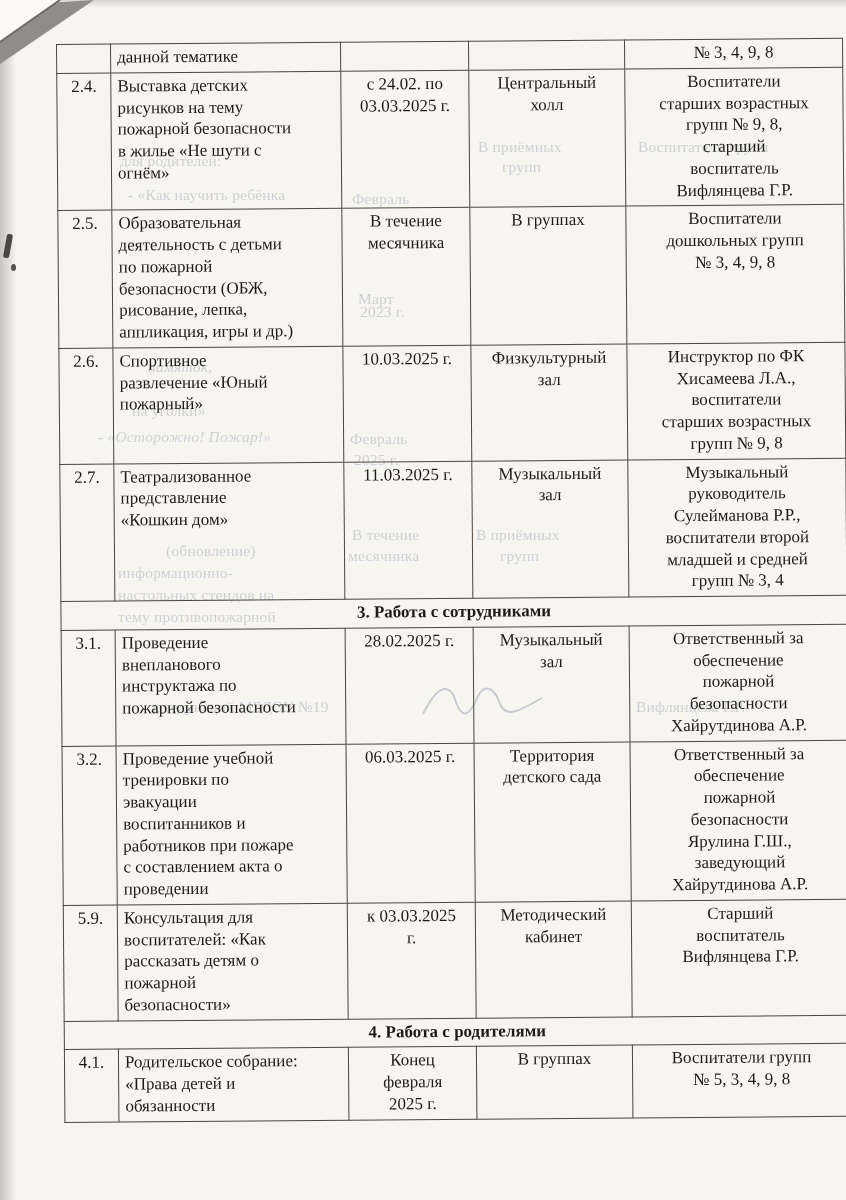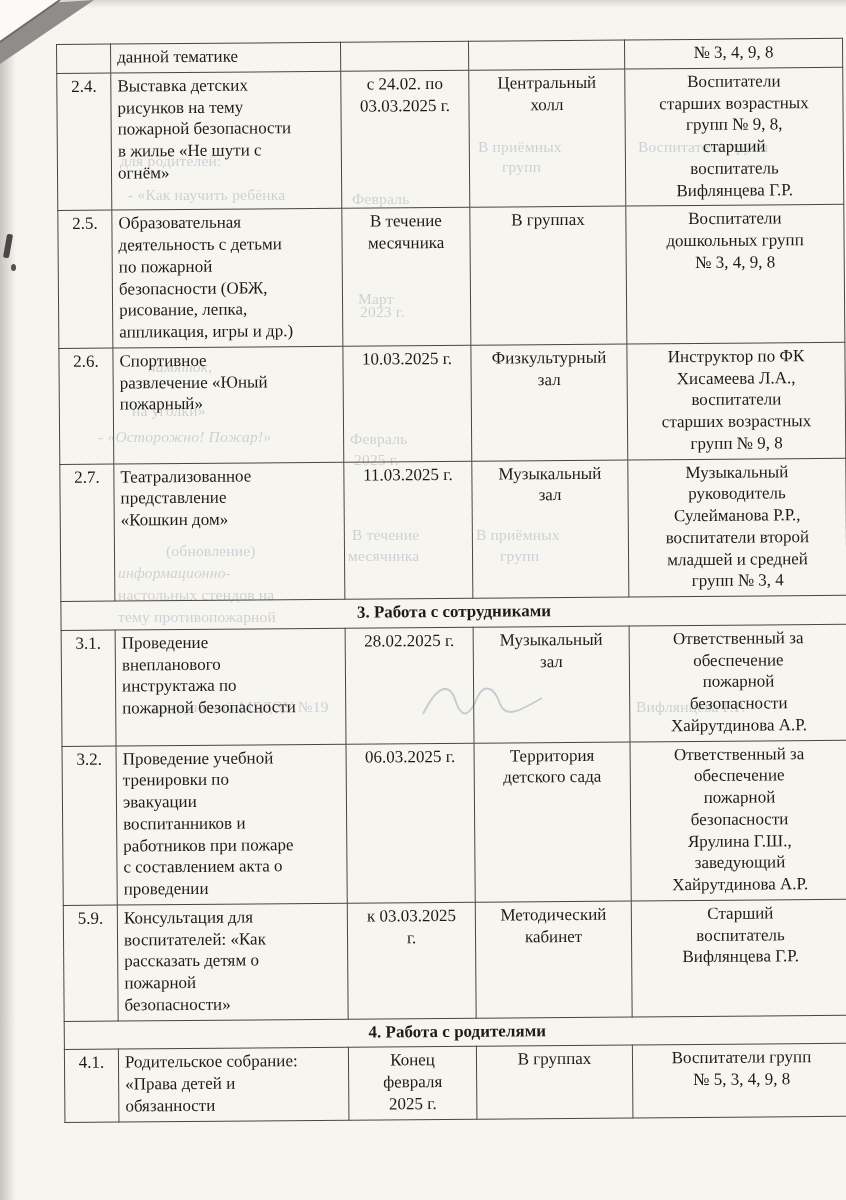--- a/index.html
+++ b/index.html
@@ -101,21 +101,21 @@
       <span class="ghost" style="left: 148px; top: 358px; font-style: italic;">памяток,</span>
       <span class="ghost" style="left: 132px; top: 402px;">на уголки»</span>
       <span class="ghost" style="left: 98px; top: 428px; font-style: italic;">- «Осторожно! Пожар!»</span>
       <span class="ghost" style="left: 350px; top: 430px;">Февраль</span>
       <span class="ghost" style="left: 354px; top: 451px;">2025 г.</span>
       <span class="ghost" style="left: 352px; top: 526px;">В течение</span>
       <span class="ghost" style="left: 348px; top: 547px;">месячника</span>
       <span class="ghost" style="left: 476px; top: 526px;">В приёмных</span>
       <span class="ghost" style="left: 500px; top: 547px;">групп</span>
       <span class="ghost" style="left: 118px; top: 542px; margin-left: 48px;">(обновление)</span>
-      <span class="ghost" style="left: 118px; top: 564px; font-style: italic;">информационно-</span>
+      <span class="ghost" style="left: 118px; top: 564px;">информационно-</span>
       <span class="ghost" style="left: 118px; top: 586px; text-align: center;">настольных стендов на</span>
       <span class="ghost" style="left: 118px; top: 608px;">тему противопожарной</span>
       <span class="ghost" style="left: 150px; top: 698px; text-align: right;">заведующий МБДОУ №19</span>
       <span class="ghost" style="left: 636px; top: 698px;">Вифлянцева Г.Р.</span>
     </div>
 
   <div class="rotator">
     <table class="plan-table">
       <colgroup>
         <col style="width:54px">

